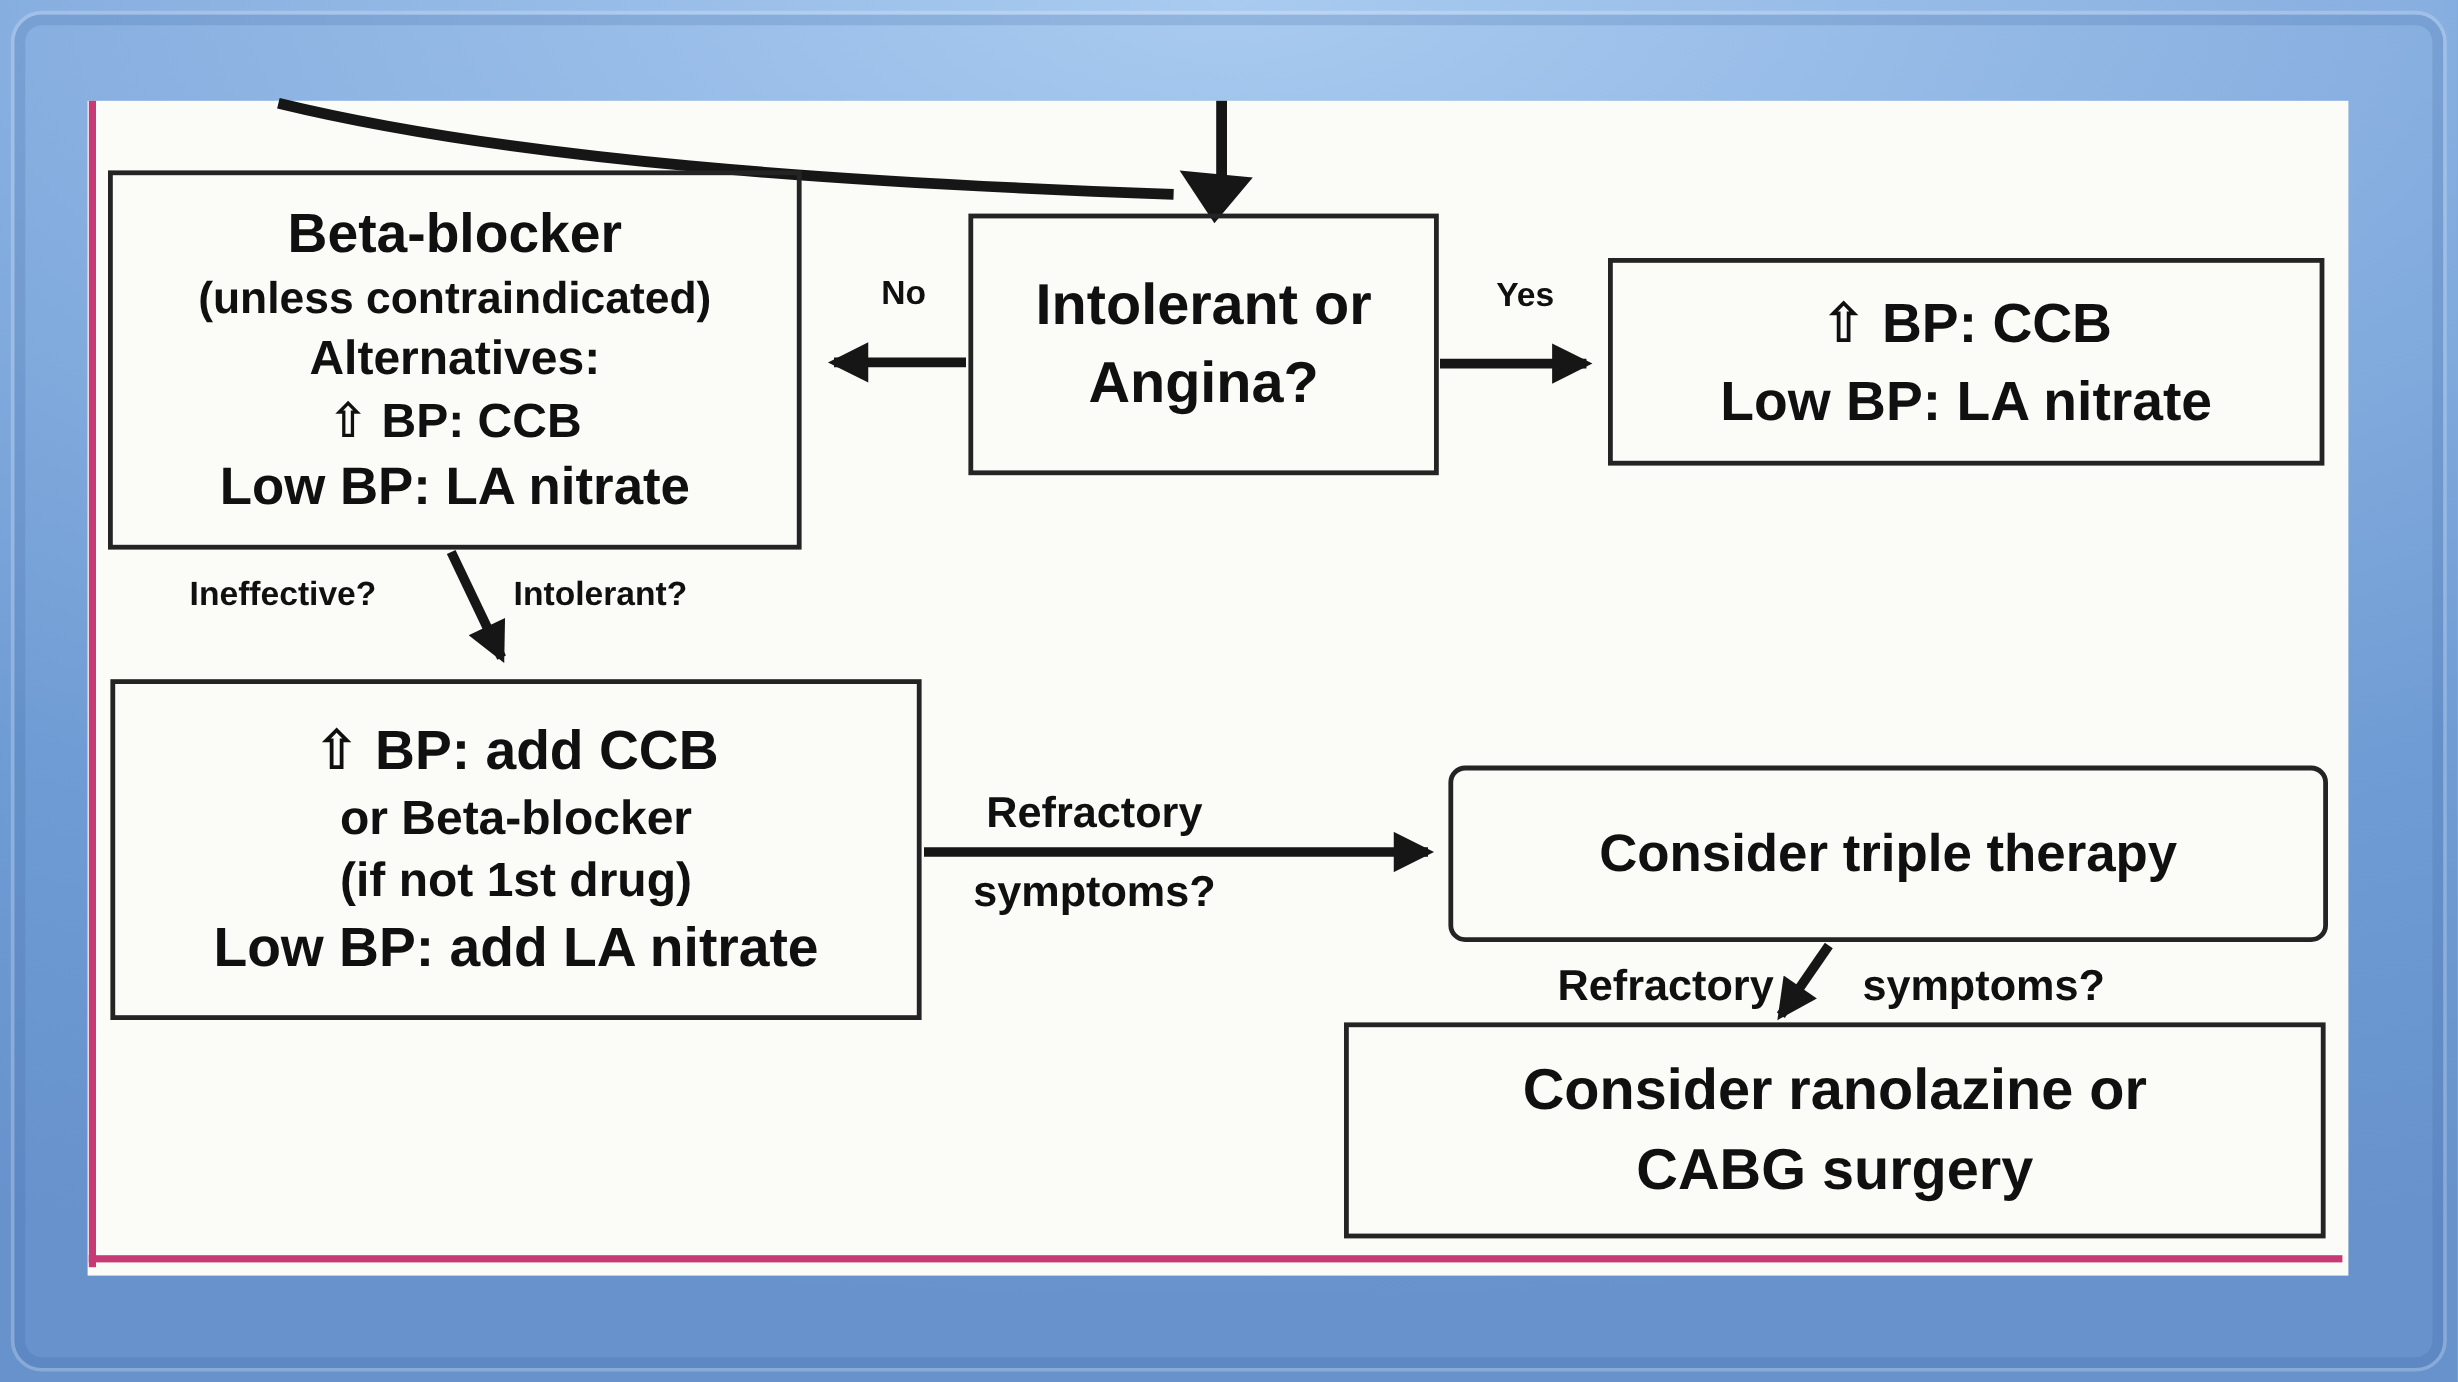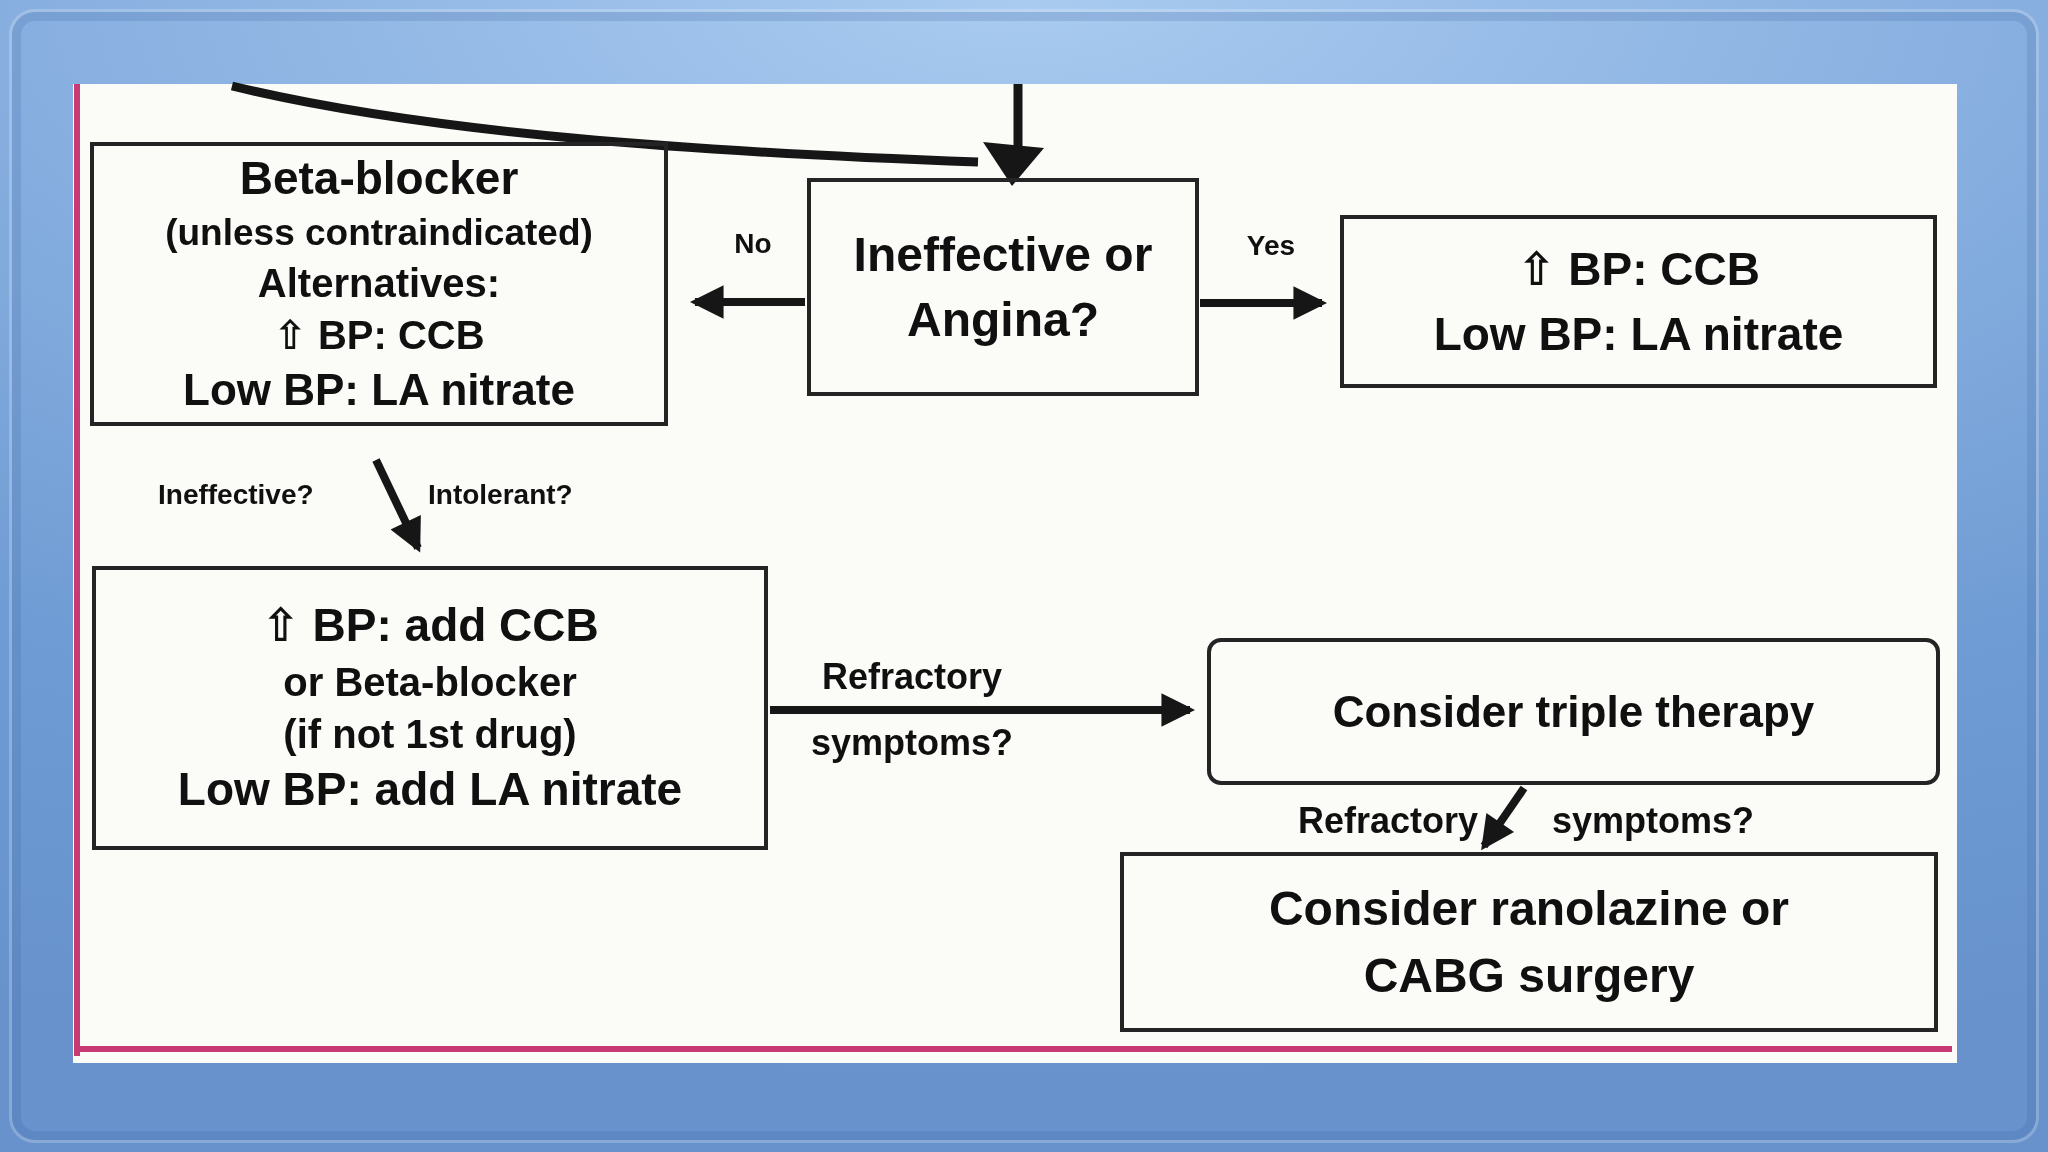--- a/index.html
+++ b/index.html
@@ -16,21 +16,21 @@
   }
   .panel{position:absolute;left:73px;top:84px;width:1884px;height:979px;background:#fbfbf8;z-index:1;}
   .pinkv{position:absolute;left:1px;top:0;width:6px;height:972px;background:#c73a74;}
   .pinkh{position:absolute;left:1px;top:962px;width:1878px;height:6px;background:#c73a74;}
   .arrows{position:absolute;left:0;top:0;width:2048px;height:1152px;z-index:2;pointer-events:none;}
   .fb{
     position:absolute;z-index:3;box-sizing:border-box;border:4px solid #242424;
     display:flex;flex-direction:column;align-items:center;justify-content:center;
     color:#101010;font-weight:700;text-align:center;line-height:1.3;background:transparent;
   }
-  #boxA{left:90px;top:142px;width:578px;height:284px;}
+  #boxA{left:90px;top:142px;width:578px;height:316px;}
   #boxQ{left:807px;top:178px;width:392px;height:218px;line-height:1.36;}
   #boxD{left:1340px;top:215px;width:597px;height:173px;line-height:1.4;}
   #boxB{left:92px;top:566px;width:676px;height:284px;}
   #boxC{left:1207px;top:638px;width:733px;height:147px;border-radius:14px;}
   #boxE{left:1120px;top:852px;width:818px;height:180px;line-height:1.4;}
   .fs48{font-size:48px;} .fs46{font-size:46px;} .fs44{font-size:44px;}
   .fs40{font-size:40px;} .fs36{font-size:36px;} .fs34{font-size:28px;} .fs33{font-size:37px;text-align:center;}
   .lab{position:absolute;z-index:4;font-weight:700;color:#101010;white-space:nowrap;}
   #labNo{left:698px;top:228px;width:110px;text-align:center;}
   #labYes{left:1216px;top:230px;width:110px;text-align:center;}
@@ -77,21 +77,21 @@
 
   <div class="fb" id="boxA">
     <div class="fs46">Beta-blocker</div>
     <div class="fs33">(unless contraindicated)</div>
     <div class="fs40">Alternatives:</div>
     <div class="fs40">⇧ BP: CCB</div>
     <div class="fs44">Low BP: LA nitrate</div>
   </div>
 
   <div class="fb" id="boxQ">
-    <div class="fs48">Ineffective or</div>
+    <div class="fs48">Intolerant or</div>
     <div class="fs48">Angina?</div>
   </div>
 
   <div class="fb" id="boxD">
     <div class="fs46">⇧ BP: CCB</div>
     <div class="fs46">Low BP: LA nitrate</div>
   </div>
 
   <div class="fb" id="boxB">
     <div class="fs46">⇧ BP: add CCB</div>

